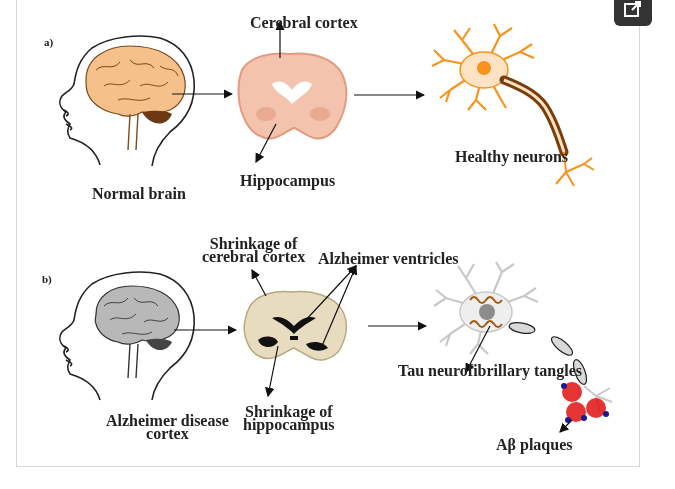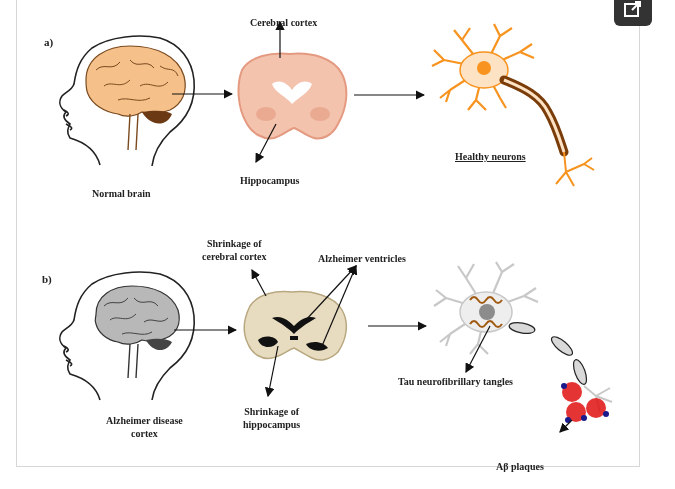--- a/index.html
+++ b/index.html
@@ -2,21 +2,21 @@
 <html><head>
   <meta charset="utf-8">
   <style>
     html, body { margin: 0; padding: 0; background: #ffffff; }
     body { width: 675px; height: 489px; position: relative; overflow: hidden; font-family: "Liberation Serif", "DejaVu Serif", serif; }
     .figure-box {
       position: absolute; left: 16px; top: -2px; width: 624px; height: 469px;
       border: 1px solid #d6d6d6; background: #ffffff; box-sizing: border-box;
     }
     .label {
-      position: absolute; font-weight: bold; font-size: 10px; color: #222;
+      position: absolute; font-weight: bold; font-size: 16px; color: #222;
       text-align: center; line-height: 13px; white-space: nowrap;
     }
     .panel-tag { position: absolute; font-weight: bold; font-size: 11px; color: #222; }
     svg.art { position: absolute; left: 0; top: 0; }
     .expand-btn {
       position: absolute; left: 614px; top: -8px; width: 38px; height: 34px;
       background: #333333; border-radius: 6px; display: flex; align-items: center; justify-content: center;
       cursor: pointer;
     }
   </style>
@@ -130,37 +130,37 @@
     </g>
   </g>
   <line x1="490" y1="326" x2="466" y2="372" stroke="#111" stroke-width="1.2" marker-end="url(#arr)"></line>
   <line x1="572" y1="420" x2="560" y2="432" stroke="#111" stroke-width="1.2" marker-end="url(#arr)"></line>
 </svg>
 
 <div class="panel-tag" style="left:44px;top:36px;">a)</div>
 <div class="label" style="left:250px;top:16px;">Cerebral cortex</div>
 <div class="label" style="left:92px;top:187px;">Normal brain</div>
 <div class="label" style="left:240px;top:174px;">Hippocampus</div>
-<div class="label" style="left:455px;top:150px;text-decoration:underline;">Healthy neurons</div>
+<div class="label" style="left:455px;top:150px;">Healthy neurons</div>
 
 <div class="panel-tag" style="left:42px;top:273px;">b)</div>
 <div class="label" style="left:202px;top:237px;">
   <div>Shrinkage of</div>
   <div>cerebral cortex</div>
 </div>
 <div class="label" style="left:318px;top:252px;">Alzheimer ventricles</div>
 <div class="label" style="left:106px;top:414px;">
   <div>Alzheimer disease</div>
   <div>cortex</div>
 </div>
 <div class="label" style="left:243px;top:405px;">
   <div>Shrinkage of</div>
   <div>hippocampus</div>
 </div>
-<div class="label" style="left:398px;top:375px;">Tau neurofibrillary tangles</div>
-<div class="label" style="left:496px;top:460px;">Aβ plaques</div>
+<div class="label" style="left:398px;top:364px;">Tau neurofibrillary tangles</div>
+<div class="label" style="left:496px;top:438px;">Aβ plaques</div>
 
 <div class="expand-btn">
   <svg width="20" height="18" viewBox="0 0 20 18">
     <rect x="2" y="4" width="13" height="12" fill="none" stroke="#fff" stroke-width="2"></rect>
     <path d="M9,10 L17,2 M12,2 L17,2 L17,7" stroke="#fff" stroke-width="2" fill="none"></path>
   </svg>
 </div>
 
 </body></html>

